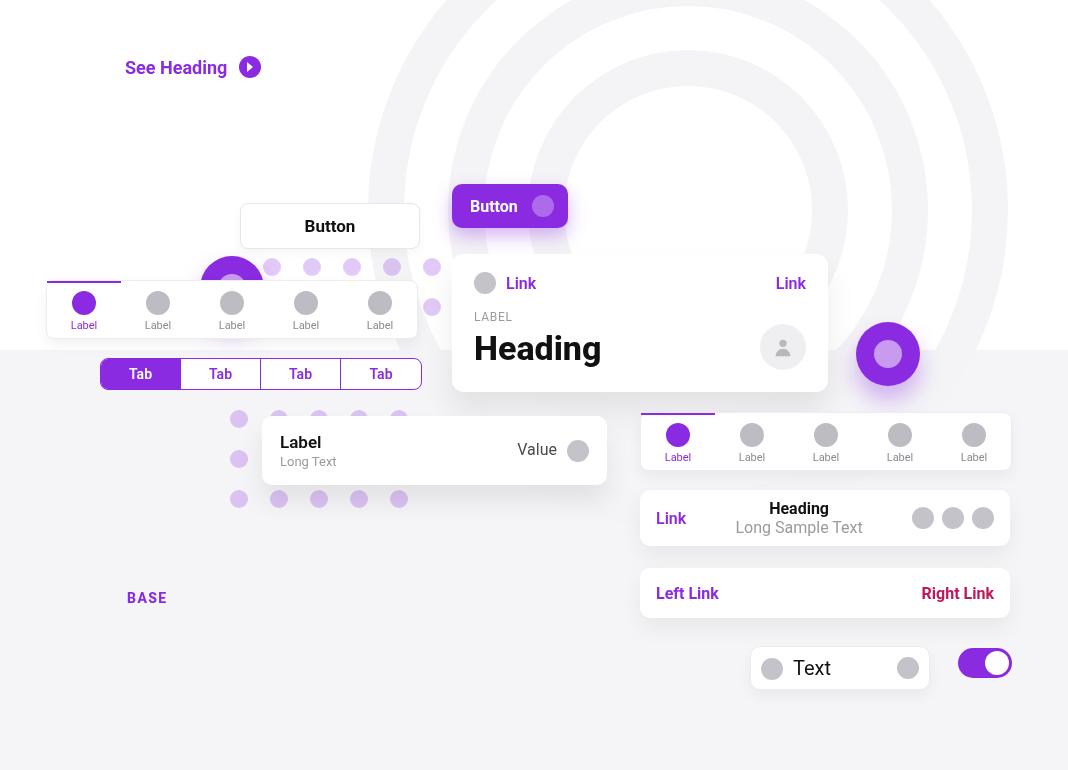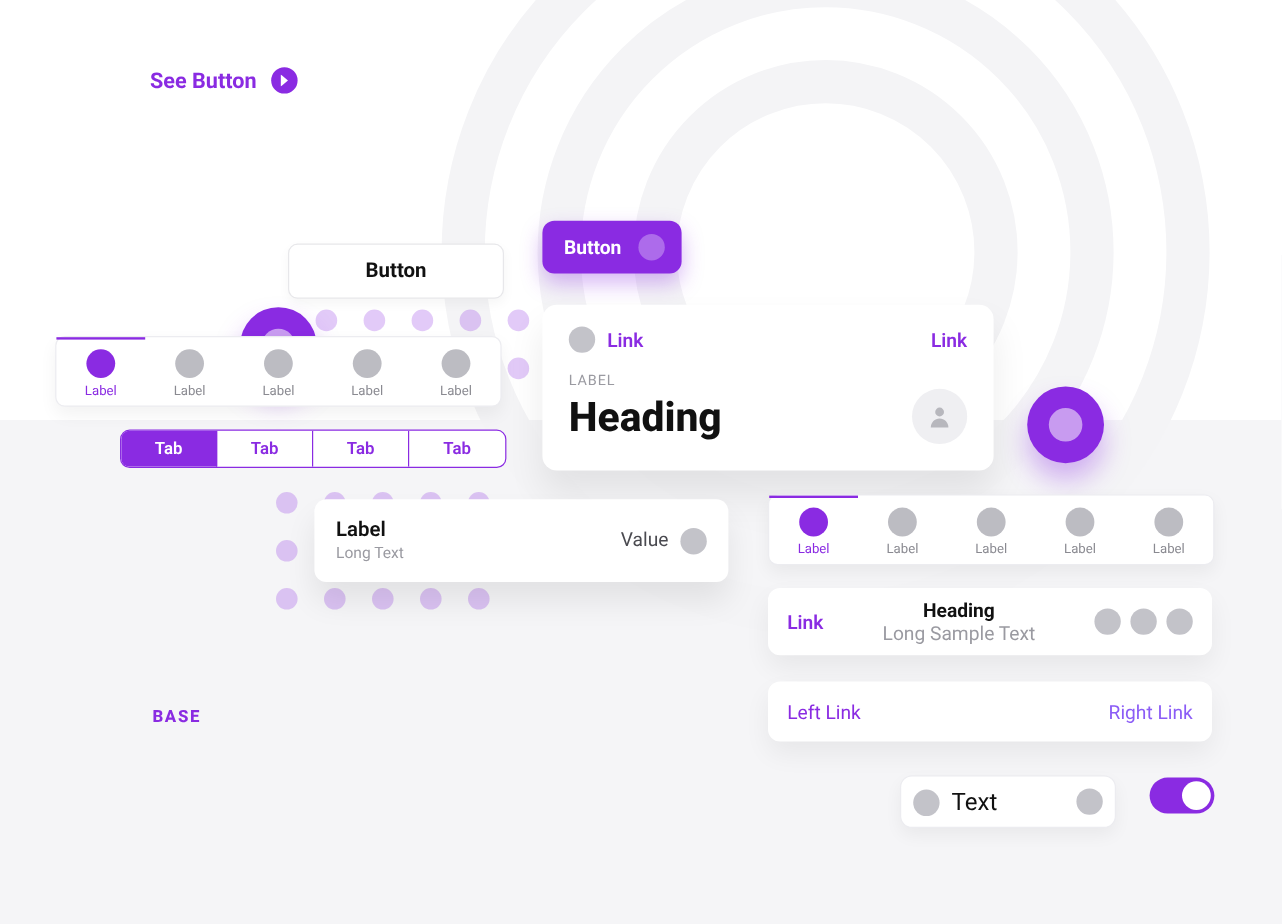--- a/index.html
+++ b/index.html
@@ -203,24 +203,24 @@
 
   
   .lr-bar {
     position: absolute;
     left: 640px; top: 568px;
     width: 370px; height: 50px;
     background:#fff; border-radius:10px;
     box-shadow: 0 10px 22px rgba(0,0,0,0.06);
     display:flex; align-items:center; justify-content:space-between;
     padding: 0 16px;
-    font-weight:400; font-size:16px;
+    font-weight:700; font-size:16px;
   }
   .lr-bar .l { color:#8a2be2; }
-  .lr-bar .r { color:#8b5cf6; }
+  .lr-bar .r { color:#be185d; }
 
   
   .chip {
     position: absolute;
     left: 750px; top: 646px;
     width: 180px; height: 44px;
     background:#fff; border:1px solid #ececf0; border-radius:10px;
     display:flex; align-items:center; justify-content:space-between;
     padding: 0 10px 0 10px;
     box-shadow: 0 6px 14px rgba(0,0,0,0.05);
@@ -257,21 +257,21 @@
 <div class="lower-bg"></div>
 <div class="rings">
   <div class="r1"></div>
     <div class="r2"></div>
     <div class="r3"></div>
 </div>
 
 <div class="stage">
 
   <a class="see-layouts">
-    <span>See Button</span>
+    <span>See Heading</span>
     <span class="chev">
       <svg viewBox="0 0 10 10">
           <path d="M2 0 L8 5 L2 10 Z"></path>
         </svg>
     </span>
   </a>
 
   <div class="dotgrid dg1">
     <span></span>
       <span></span>

